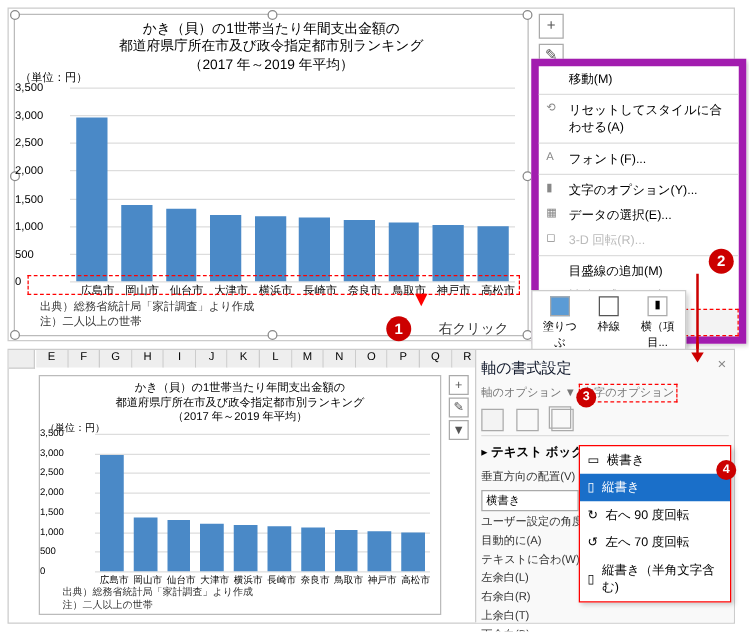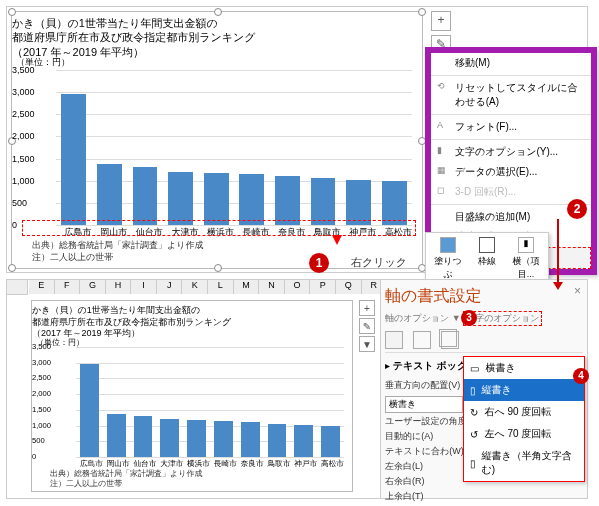--- a/index.html
+++ b/index.html
@@ -1,20 +1,20 @@
 <!DOCTYPE html>
 <html><head>
 <meta charset="utf-8">
 <style>
 body{margin:0;font-family:Meiryo,sans-serif;font-size:10px;background:#fff;width:599px}
 .panel{border:1px solid #ccc;position:relative}
 .top-panel{width:580px;height:265px;margin:6px}
 .bottom-panel{width:580px;height:218px;margin:6px}
 .chart-canvas{position:absolute;background:#fff;border:1px solid #bbb}
-.chart-title{text-align:left;font-size:11px;padding:4px 0;line-height:1.3}
+.chart-title{text-align:center;font-size:11px;padding:4px 0;line-height:1.3}
 .unit{position:absolute;left:4px;top:44px;font-size:9px}
 .plot{position:absolute;left:44px}
 .ytick{position:absolute;right:4px;width:36px}
 .bars{position:absolute;left:0;right:0;bottom:0;display:flex}
 .bar-wrap{flex:1;display:flex;justify-content:center;align-items:flex-end}
 .bar{width:70%;background:#4a89c7}
 .grid{position:absolute;left:0;right:0;border-top:1px solid #ddd}
 .xaxis{position:absolute;bottom:0;left:0;right:0;display:flex}
 .xtick{flex:1;text-align:right;font-size:9px;padding-top:2px}
 .red-box{position:absolute;border:1.5px dashed red}
@@ -26,21 +26,21 @@
 .ctx-sep{border-top:1px solid #ddd;margin:2px 0}
 .minibar{position:absolute;background:#fff;border:1px solid #ccc;padding:4px;display:flex;gap:3px;box-shadow:2px 2px 4px rgba(0,0,0,.2)}
 .mini-btn{width:36px;text-align:center;font-size:9px}
 .callout{position:absolute;width:20px;height:20px;border-radius:50%;background:#c00;color:#fff;text-align:center;line-height:20px;font-weight:bold;font-size:12px}
 .arrow-down{position:absolute;width:0;height:0;border-left:5px solid transparent;border-right:5px solid transparent;border-top:10px solid red}
 .label-txt{position:absolute;font-size:11px;color:#333}
 .ruler{position:absolute;background:#eee;border-right:1px solid #ccc;border-bottom:1px solid #ccc}
 .col-hdr{display:flex;height:14px;position:absolute;top:0;left:22px;right:200px}
 .col-hdr span{flex:1;text-align:center;font-size:9px;border-right:1px solid #ccc;background:#eee}
 .format-pane{position:absolute;right:0;top:0;bottom:0;width:198px;border-left:1px solid #ccc;background:#f9f9f9;padding:4px;font-size:10px}
-.pane-title{font-size:16px;color:#c2410c;padding:2px 0}
+.pane-title{font-size:12px;color:#0f172a;padding:2px 0}
 .pane-tabs{font-size:9px;padding:2px 0;color:#777}
 .pane-icons{display:flex;gap:10px;padding:3px 0;border-bottom:1px solid #ddd}
 .pane-icons span{width:16px;height:16px;border:1px solid #aaa;display:inline-block}
 .pane-sec{padding:4px 0;font-size:10px}
 .pane-row{display:flex;align-items:center;margin:2px 0}
 .pane-row label{flex:1;font-size:9px;color:#333}
 .pane-row .val{width:70px;border:1px solid #aaa;padding:1px 3px;font-size:9px;background:#fff}
 .flyout{position:absolute;background:#fff;border:1px solid #ccc;width:120px;box-shadow:2px 2px 4px rgba(0,0,0,.2)}
 .fly-item{padding:4px 6px;font-size:10px;display:flex;align-items:center;gap:6px}
 .fly-item.sel{background:#1a6fc9;color:#fff}

